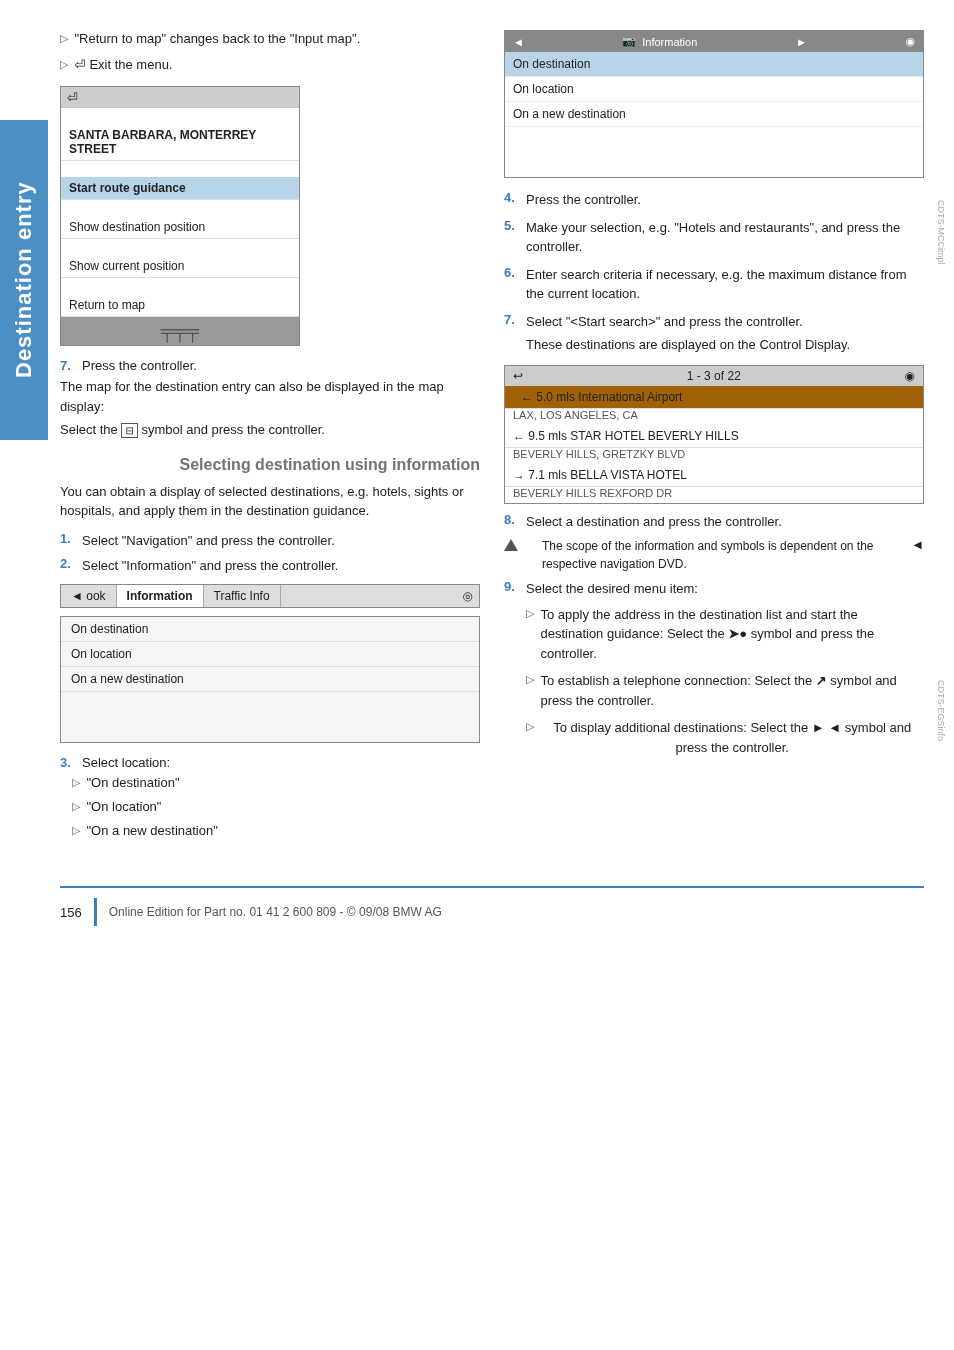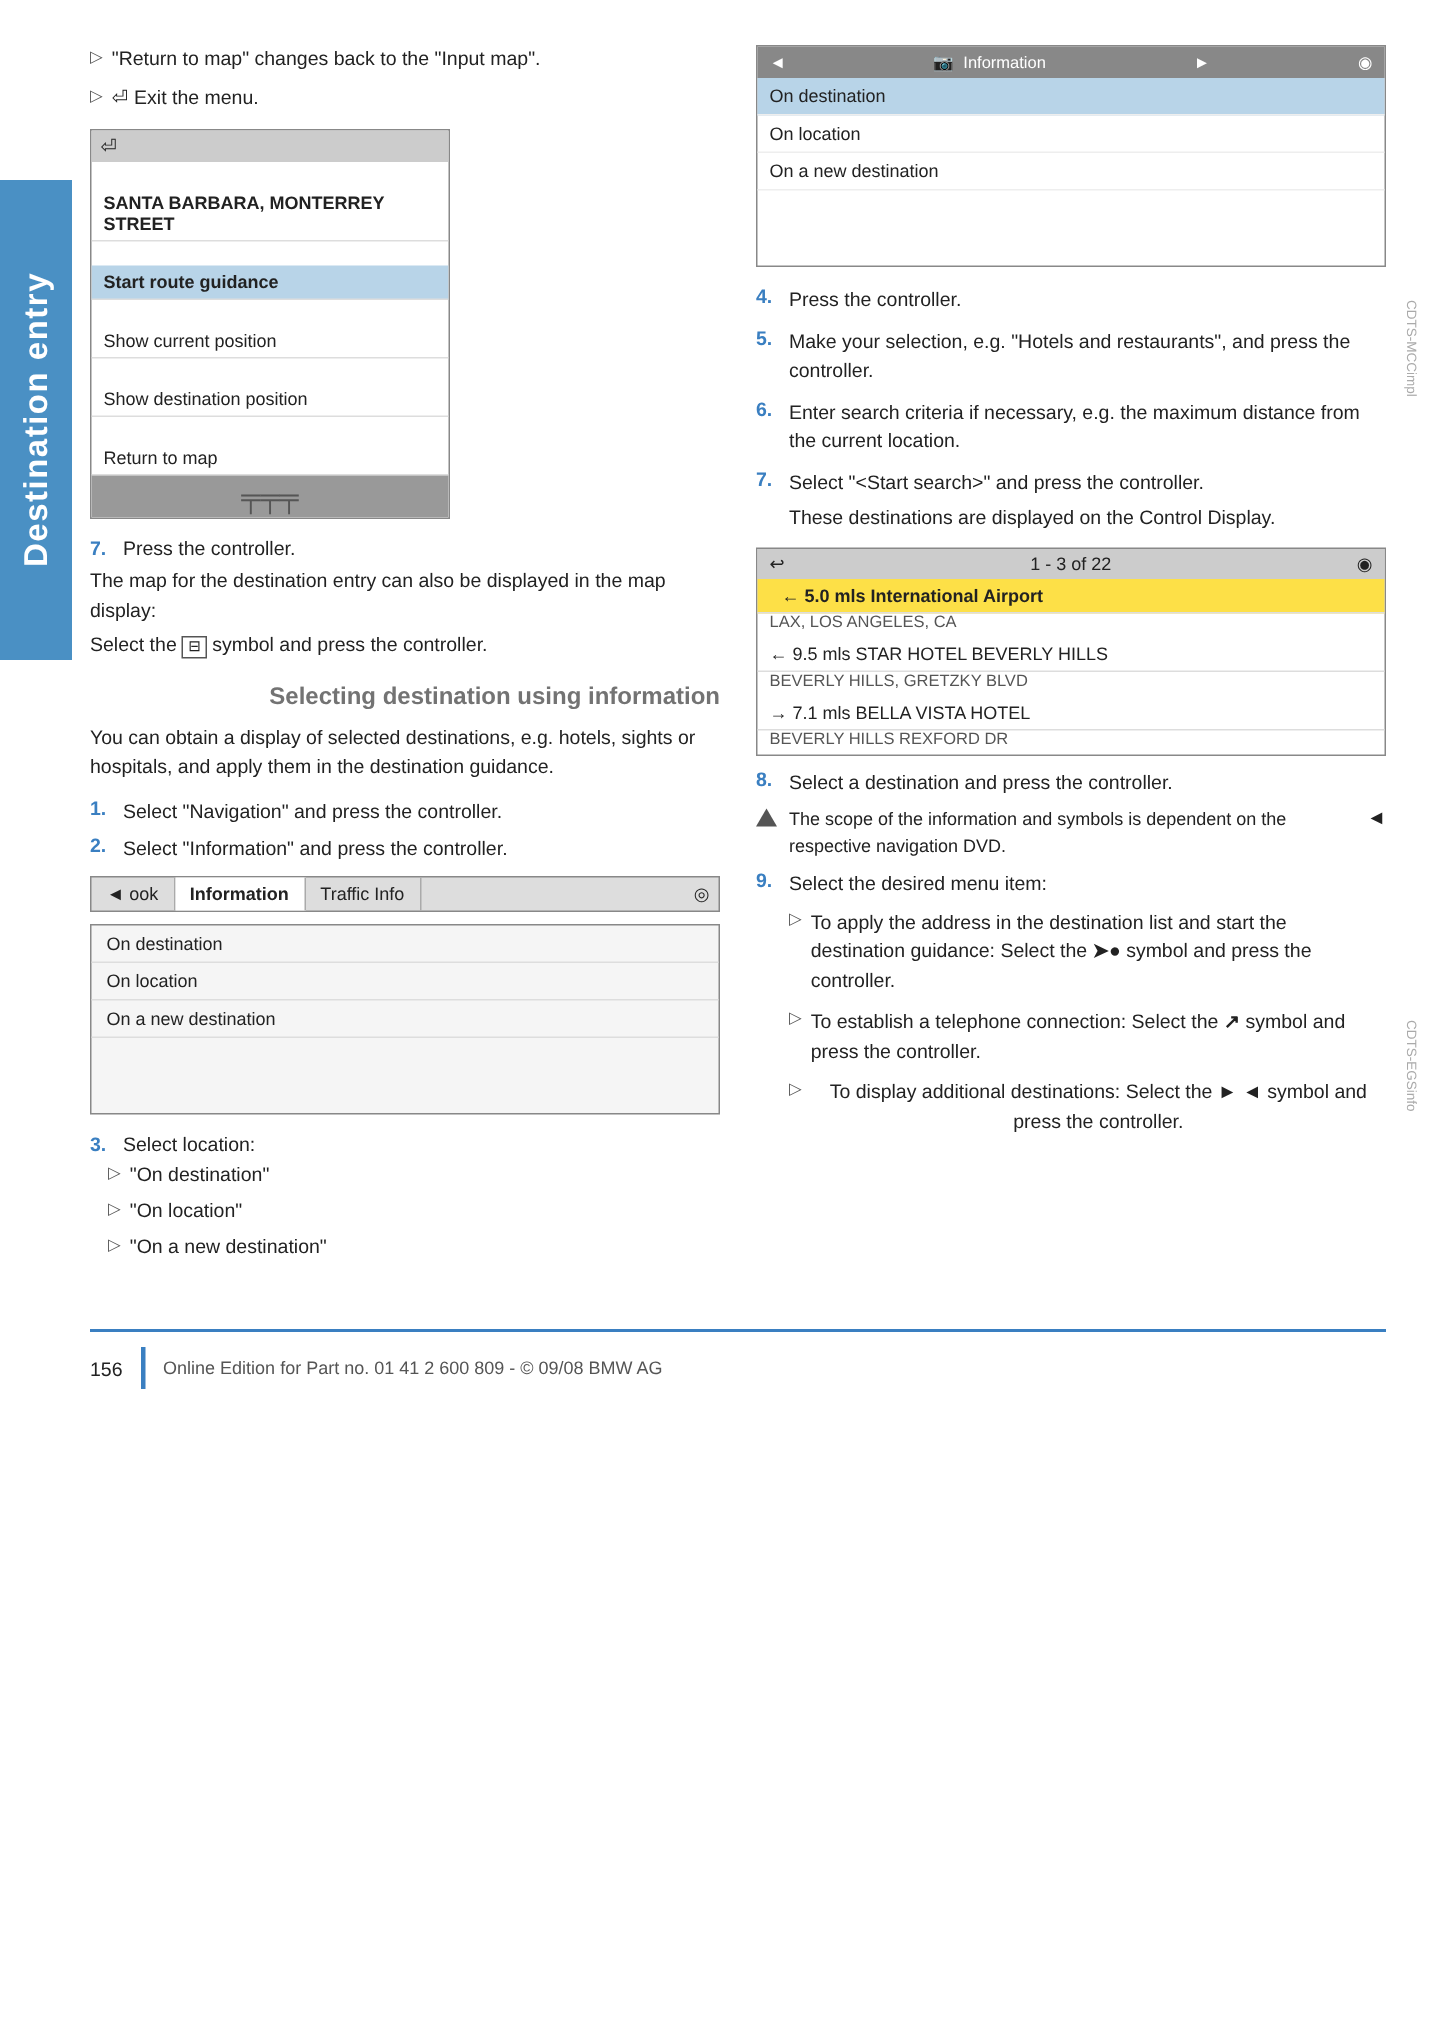--- a/index.html
+++ b/index.html
@@ -186,22 +186,22 @@
       padding: 3px 8px;
       display: flex;
       align-items: center;
       justify-content: space-between;
     }
     .result-screen .result-row {
       padding: 4px 8px;
       border-bottom: 1px solid #ddd;
     }
     .result-screen .result-row.highlight {
-      background: #fde047;
-      font-weight: bold;
+      background: #a16207;
+      font-weight: normal;
       padding-left: 16px;
     }
     .result-screen .result-sub {
       color: #555;
       font-size: 11px;
       padding: 0 8px 4px 8px;
     }
 
     
     .sub-bullet {
@@ -225,21 +225,21 @@
     }
     .page-number {
       font-size: 13px;
       font-weight: normal;
       color: #222;
     }
 
     .note-box {
       display: flex;
       align-items: flex-start;
-      gap: 8px;
+      gap: 24px;
       margin: 6px 0;
     }
     .note-triangle {
       width: 0;
       height: 0;
       border-left: 7px solid transparent;
       border-right: 7px solid transparent;
       border-bottom: 12px solid #555;
       margin-top: 2px;
       flex-shrink: 0;
@@ -286,22 +286,22 @@
       </div>
 
       <div class="screen-mock" style="width:240px;">
         <div class="screen-header">
           <span style="font-size:13px;">⏎</span>
         </div>
         <div class="screen-row">
           <b>SANTA BARBARA, MONTERREY STREET</b>
         </div>
         <div class="screen-row selected">Start route guidance</div>
+        <div class="screen-row">Show destination position</div>
         <div class="screen-row">Show current position</div>
-        <div class="screen-row">Show destination position</div>
         <div class="screen-row">Return to map</div>
         <div style="background:#999;height:28px;display:flex;align-items:center;justify-content:center;">
           <span style="font-size:18px;color:#555;">╤╤╤</span>
         </div>
       </div>
 
       <div style="margin-bottom:8px;">
         <div class="num-list">
           <div style="display:flex;margin-bottom:4px;">
             <span class="num-label">7.</span>

